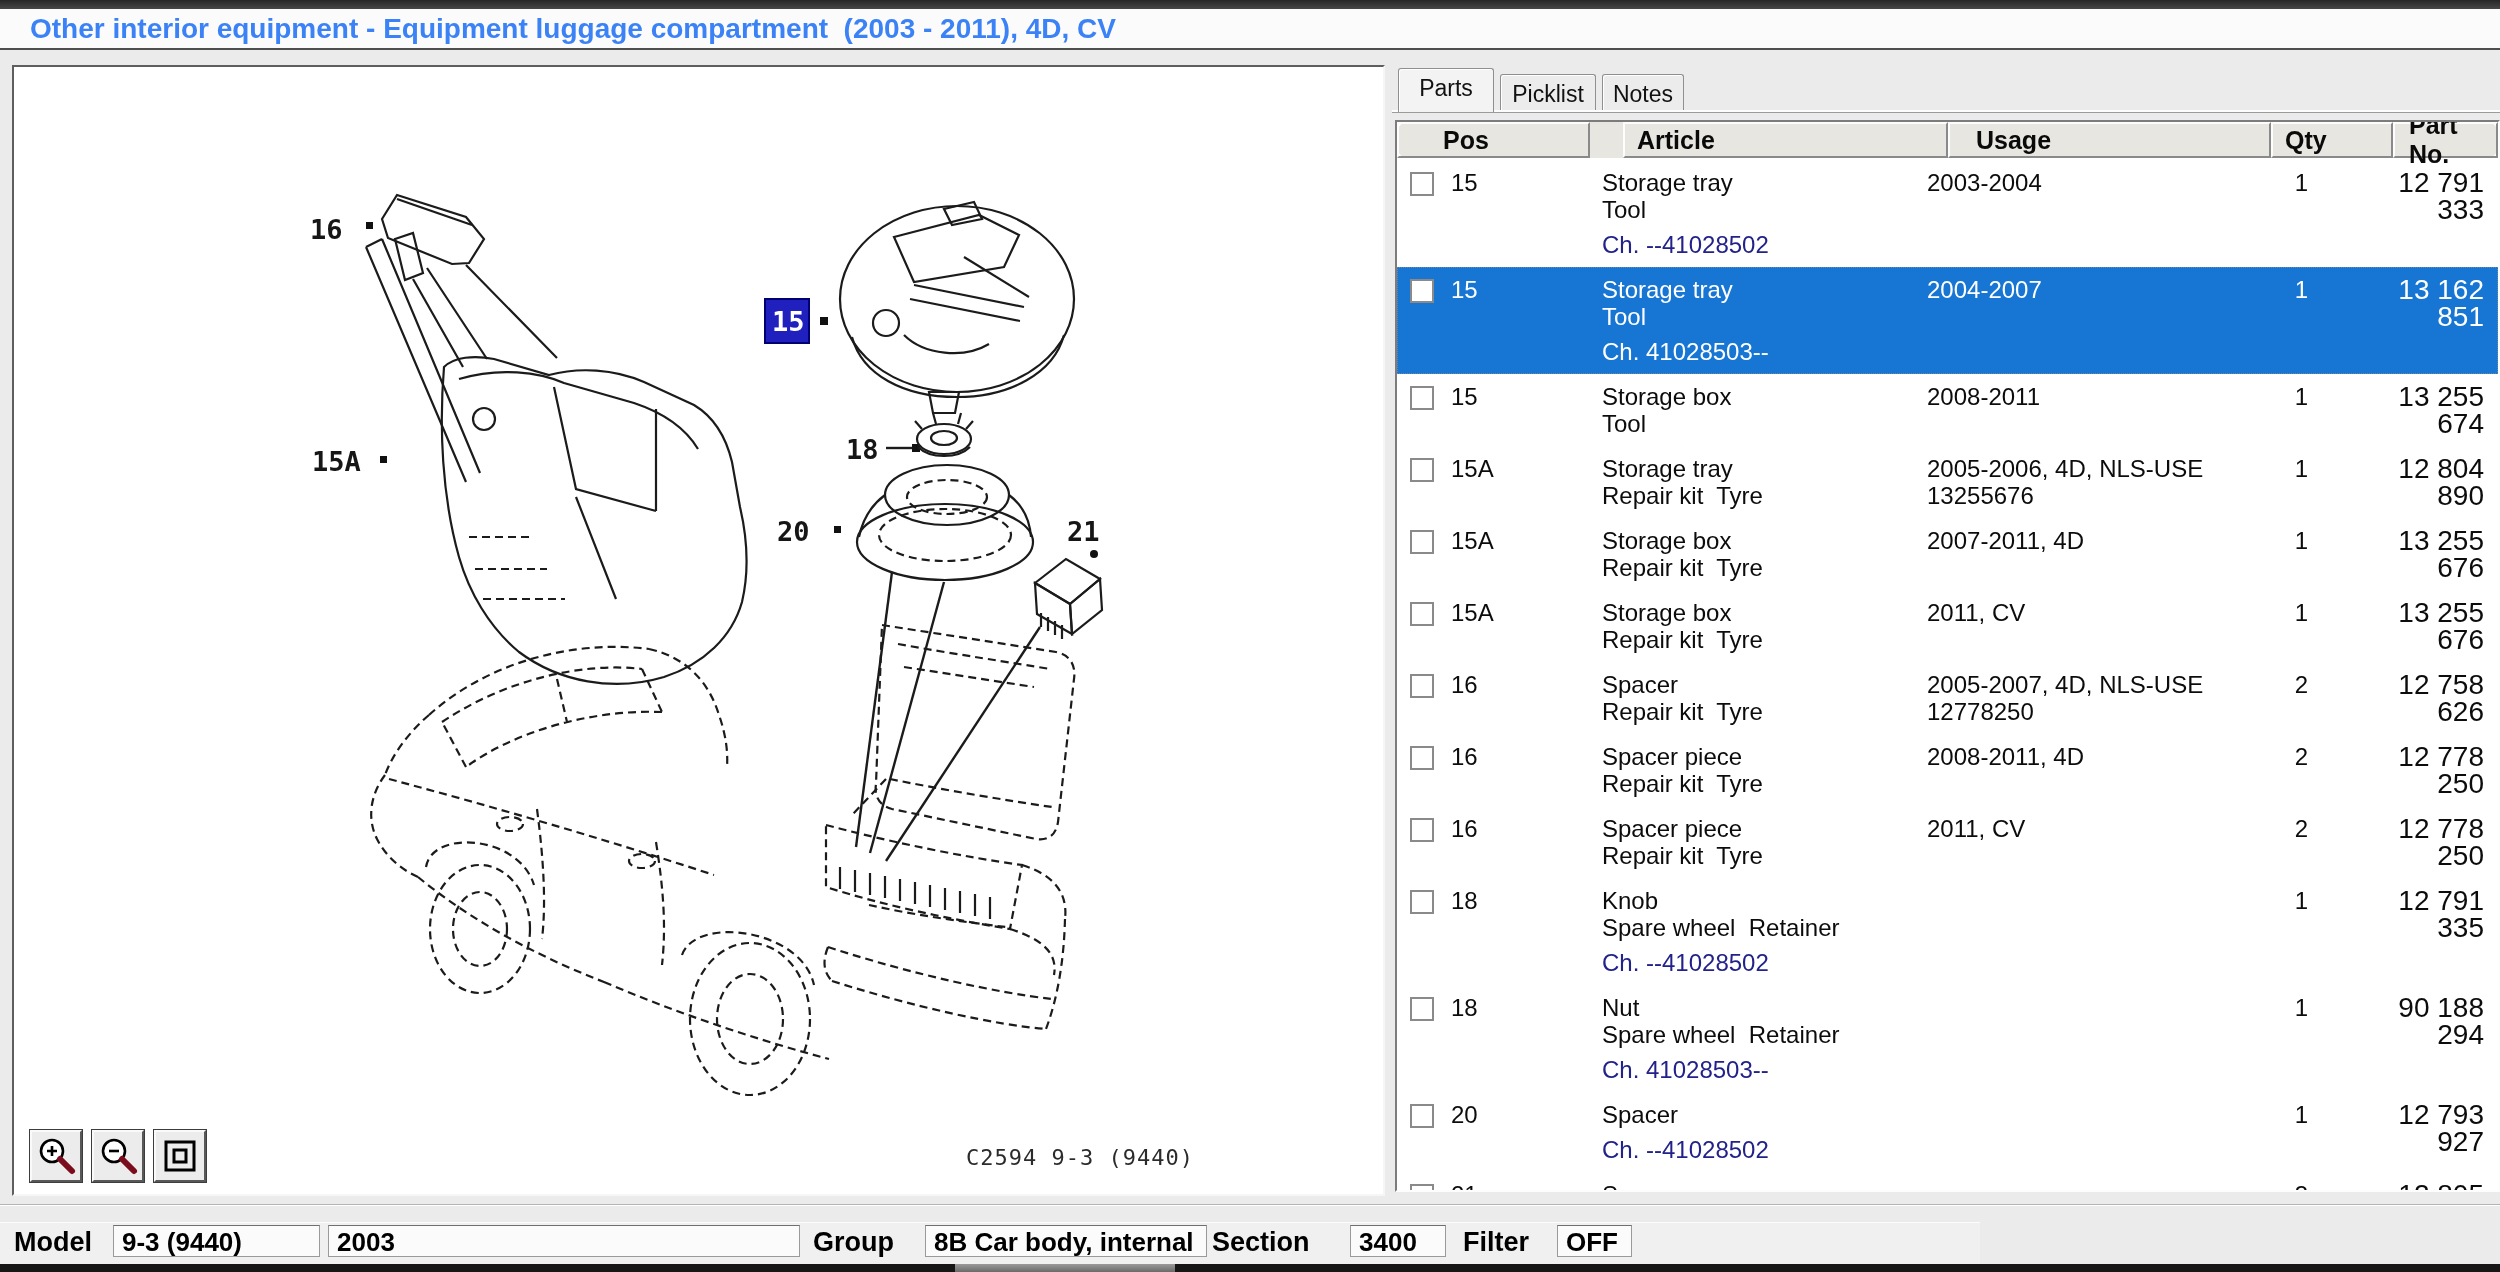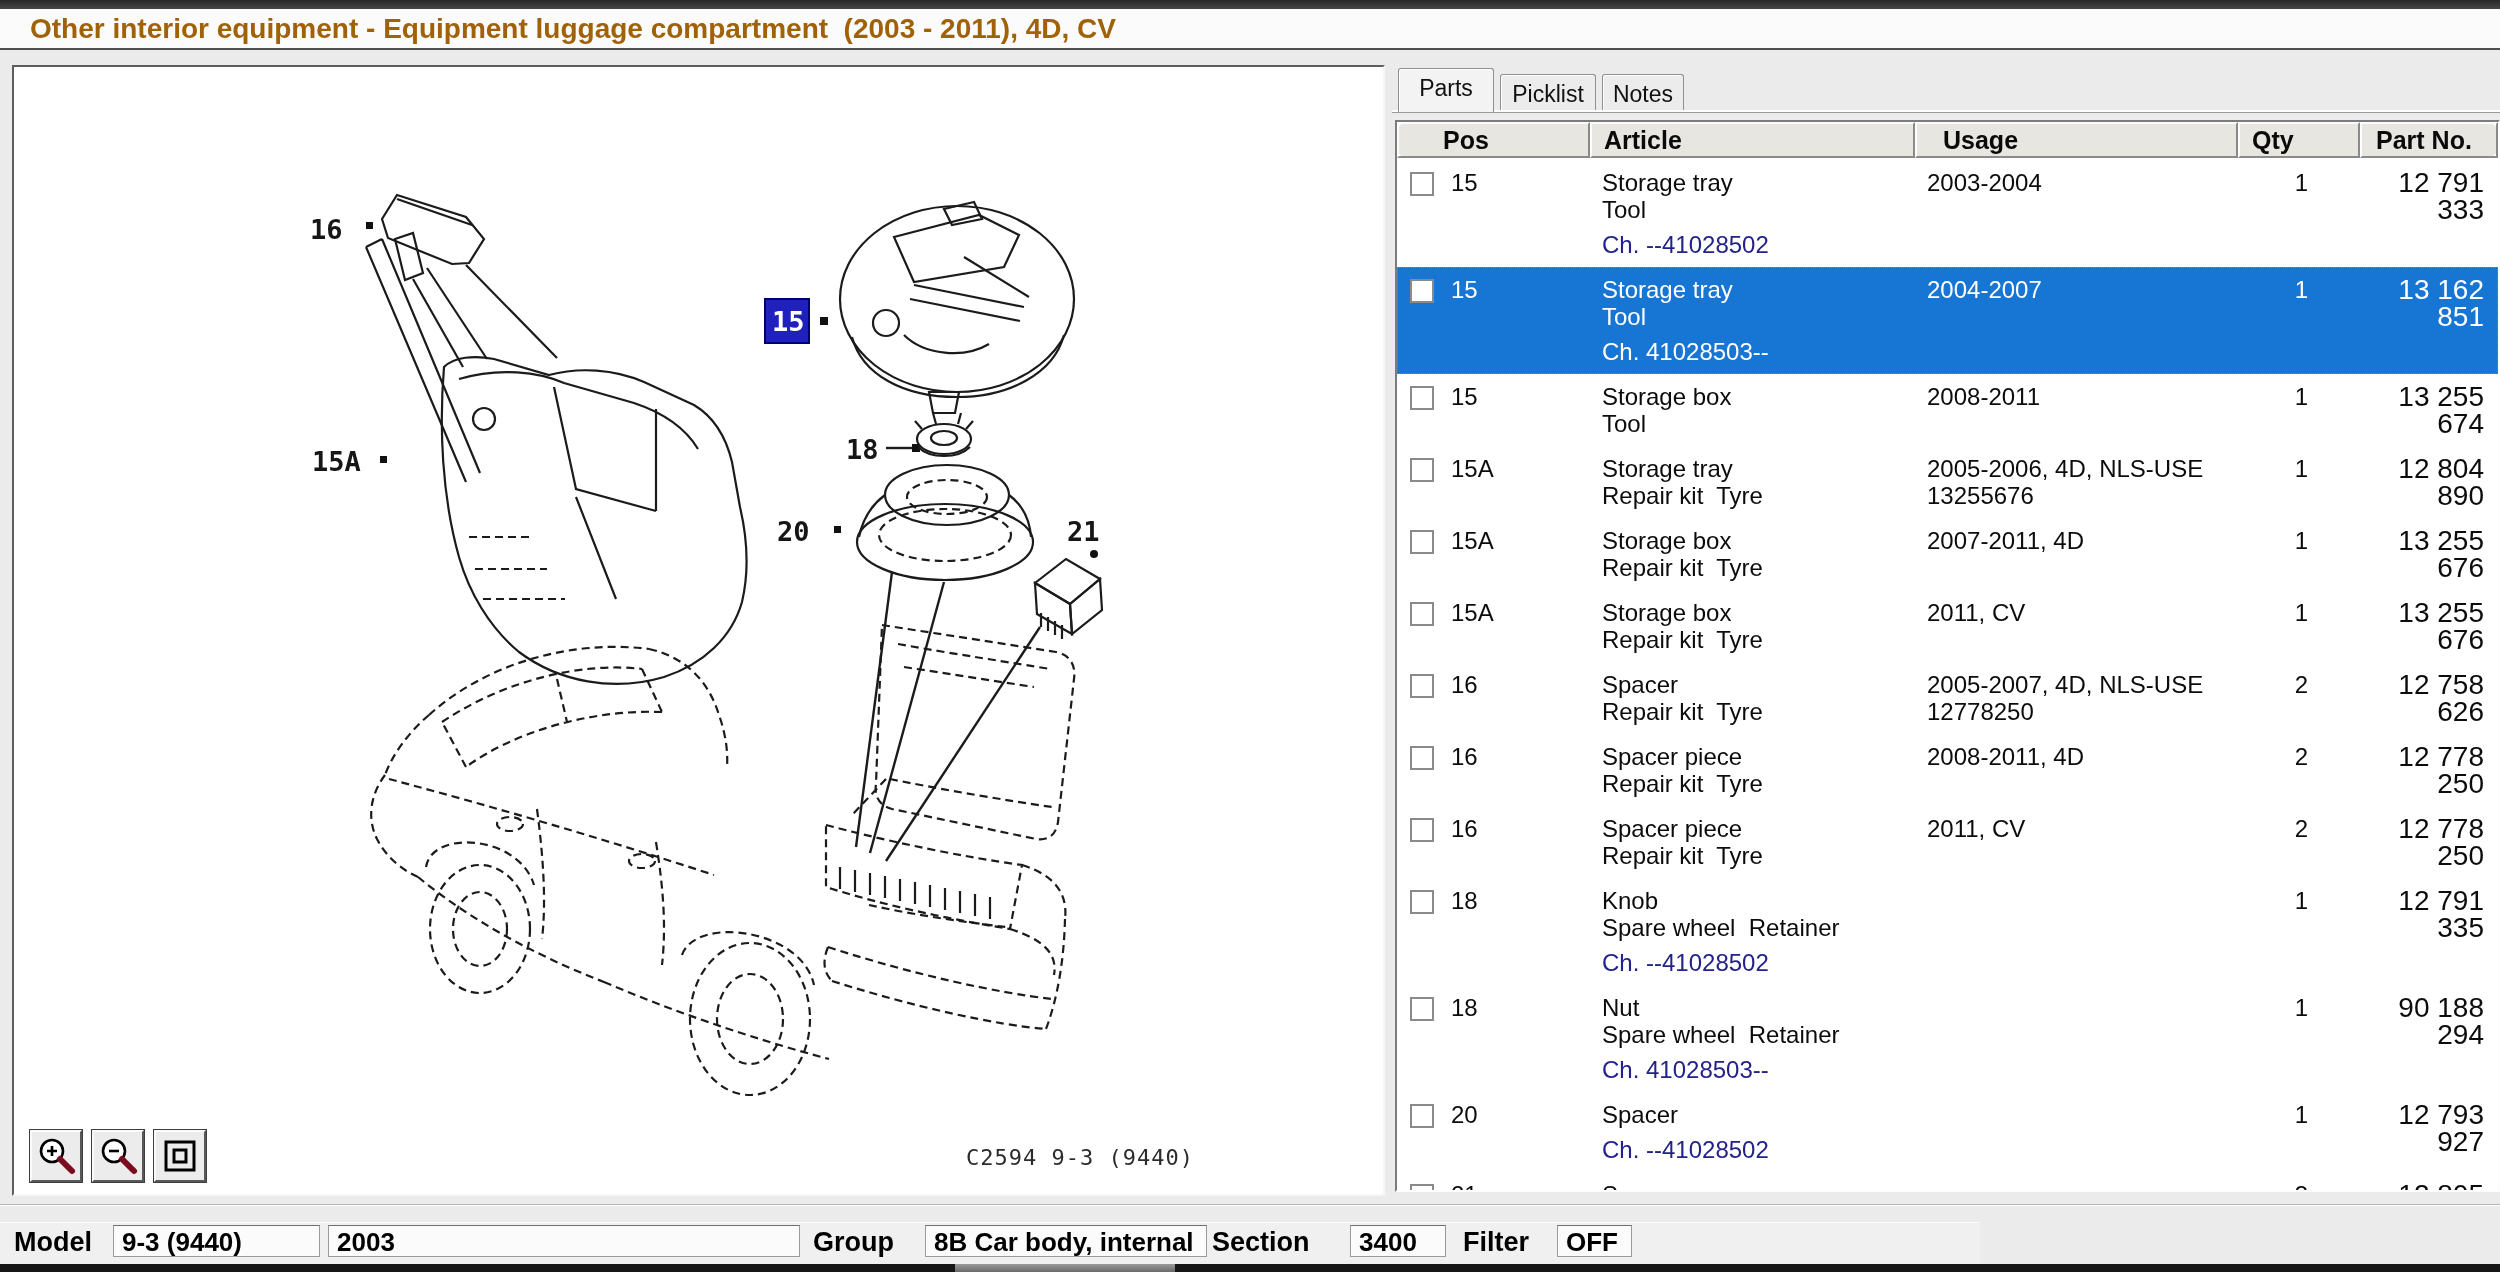--- a/index.html
+++ b/index.html
@@ -8,21 +8,21 @@
     background:#ebebeb;
     font-family:"Liberation Sans", sans-serif;
     -webkit-font-smoothing:antialiased;
   }
   
   .top-strip{position:absolute;left:0;top:0;width:2500px;height:9px;
     background:linear-gradient(#262626,#474747);}
   .title-bar{position:absolute;left:0;top:9px;width:2500px;height:39px;
     background:#fbfbfb;border-bottom:2px solid #4e4e4e;
     display:flex;align-items:center;}
-  .title-bar .t{font-size:28px;font-weight:bold;color:#a16207;padding-left:30px;white-space:pre;}
+  .title-bar .t{font-size:28px;font-weight:bold;color:#3b82f6;padding-left:30px;white-space:pre;}
 
   
   .diagram-panel{position:absolute;left:12px;top:65px;width:1369px;height:1127px;
     background:#ffffff;border:2px solid;border-color:#5e5e5e #f6f6f6 #f6f6f6 #5e5e5e;}
   .diagram-panel svg.dwg{position:absolute;left:0;top:0;}
   .caption{position:absolute;left:952px;top:1078px;font-family:"DejaVu Sans Mono",monospace;
     font-size:22px;color:#2b2b2b;letter-spacing:1px;}
   .zoombtn{position:absolute;width:48px;height:48px;background:#ececec;
     border:2px solid;border-color:#fafafa #585858 #585858 #fafafa;
     box-shadow:0 0 0 1px #3d3d3d;display:flex;align-items:center;justify-content:center;}
@@ -42,21 +42,21 @@
     background:#fdfdfd;border-bottom:1px solid #9b9b9b;z-index:4;}
 
   
   .tablewrap{position:absolute;left:1395px;top:120px;width:1105px;height:1072px;
     box-sizing:border-box;border:2px solid;border-color:#7c7c7c #fdfdfd #fdfdfd #7c7c7c;
     background:#ffffff;overflow:hidden;z-index:2;}
   .thead{display:flex;height:36px;background:#e8e6e1;border-radius:11px;}
   .th{box-sizing:border-box;border:2px solid;border-color:#fdfdfd #8a8a8a #8a8a8a #fdfdfd;
     font-size:25px;font-weight:bold;color:#0a0a0a;display:flex;align-items:center;}
   .th.pos{width:193px;padding-left:44px;}
-  .th.art{width:325px;padding-left:12px;}
+  .th.art{width:325px;padding-left:12px;margin-left:33px;}
   .th.use{width:323px;padding-left:26px;}
   .th.qty{width:122px;padding-left:12px;}
   .th.part{flex:1;padding-left:14px;}
   .tbody{padding-top:2px;}
   .trow{display:flex;align-items:stretch;padding:9px 0;position:relative;}
   .trow.sel{background:var(--selbg);}
   .trow.sel{outline:1px dotted #6a89a8;outline-offset:-1px;}
   .trow.sel .art-line,.trow.sel .use-line,.trow.sel .posnum,
   .trow.sel .c-qty,.trow.sel .c-part,.trow.sel .ch{color:#ffffff;}
   .c-pos{width:193px;display:flex;align-items:flex-start;}

